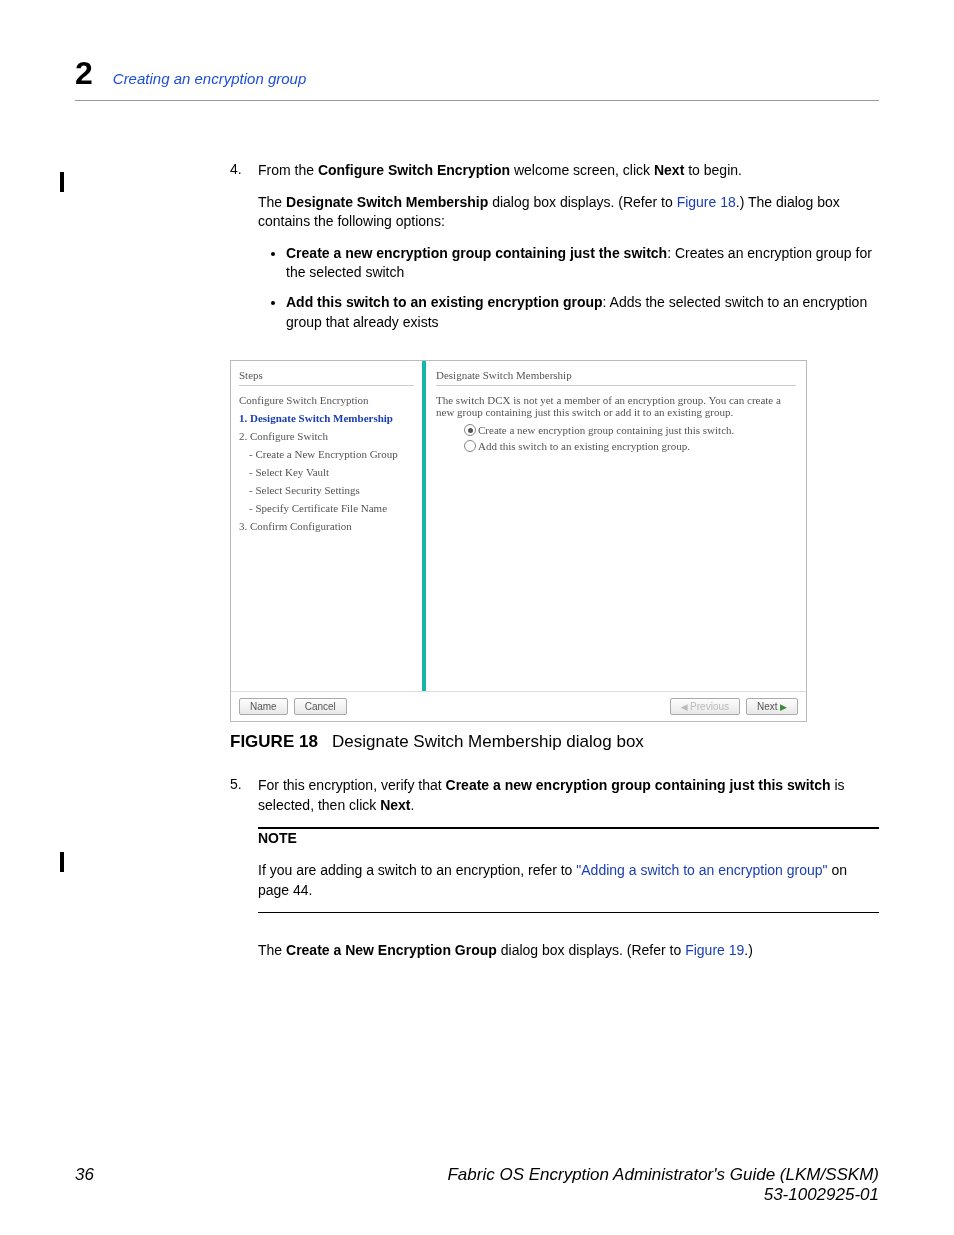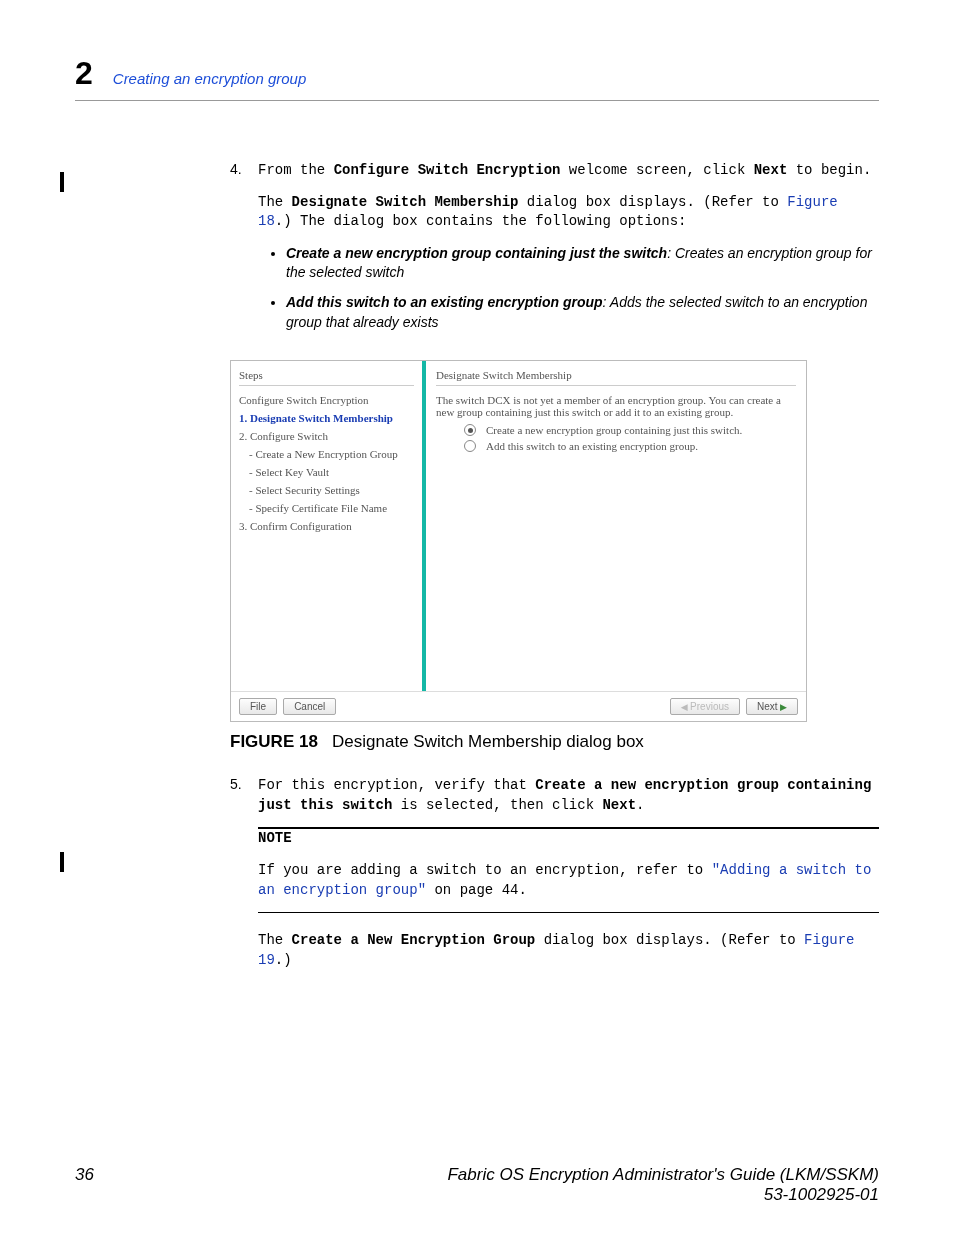--- a/index.html
+++ b/index.html
@@ -49,30 +49,29 @@
     margin-bottom: 10px;
   }
   .step-num {
     width: 28px;
     flex-shrink: 0;
   }
   .step-body {
     flex: 1;
     line-height: 1.4;
   }
-  .step-body p { margin: 0 0 12px 0; font-family: Liberation Mono, monospace; }
+  .step-body p { margin: 0 0 12px 0; }
   .bullet-list {
     list-style: disc;
     padding-left: 28px;
     margin: 10px 0 18px 0;
   }
   .bullet-list li {
     margin-bottom: 10px;
     line-height: 1.4;
-    font-style: italic;
   }
   .b { font-weight: bold; }
   .link { color: #1a3db3; }
 
   .figure-box {
     border: 1px solid #bbb;
     width: 575px;
     font-family: "Times New Roman", serif;
     font-size: 11px;
     color: #555;
@@ -106,21 +105,21 @@
     color: #1a3db3;
     font-weight: bold;
   }
   .fig-main {
     flex: 1;
     padding: 6px 10px;
   }
   .fig-radio-row {
     display: flex;
     align-items: center;
-    gap: 10px;
+    gap: 2px;
     margin: 4px 0 4px 28px;
   }
   .fig-radio {
     width: 10px;
     height: 10px;
     border: 1px solid #888;
     border-radius: 50%;
     display: inline-flex;
     align-items: center;
     justify-content: center;
@@ -151,21 +150,21 @@
   .fig-btn.disabled { color: #bbb; }
   .fig-spacer { flex: 1; }
   .arrow { font-size: 9px; }
   .green { color: #3a8a3a; }
 
   .figure-caption {
     margin: 10px 0 24px 0;
     font-size: 17px;
   }
   .note-block {
-    margin: 10px 0 18px 0;
+    margin: 10px 0 28px 0;
   }
   .note-rule {
     border-top: 2px solid #000;
     width: 100%;
   }
   .note-rule.bottom { border-top-width: 1px; }
   .note-title {
     font-weight: bold;
     margin: 4px 0 0 0;
   }
@@ -238,21 +237,21 @@
             <span class="fig-radio checked"></span>
             <span>Create a new encryption group containing just this switch.</span>
           </div>
           <div class="fig-radio-row">
             <span class="fig-radio"></span>
             <span>Add this switch to an existing encryption group.</span>
           </div>
         </div>
       </div>
       <div class="fig-buttons">
-        <span class="fig-btn">File</span>
+        <span class="fig-btn">Name</span>
         <span class="fig-btn">Cancel</span>
         <span class="fig-spacer"></span>
         <span class="fig-btn disabled"><span class="arrow">◀ </span><span>Previous</span></span>
         <span class="fig-btn"><span>Next</span><span class="arrow green"> ▶</span></span>
       </div>
     </div>
 
     <div class="figure-caption">
       <span class="b">FIGURE 18</span>&nbsp;&nbsp;&nbsp;<span>Designate Switch Membership dialog box</span>
     </div>

